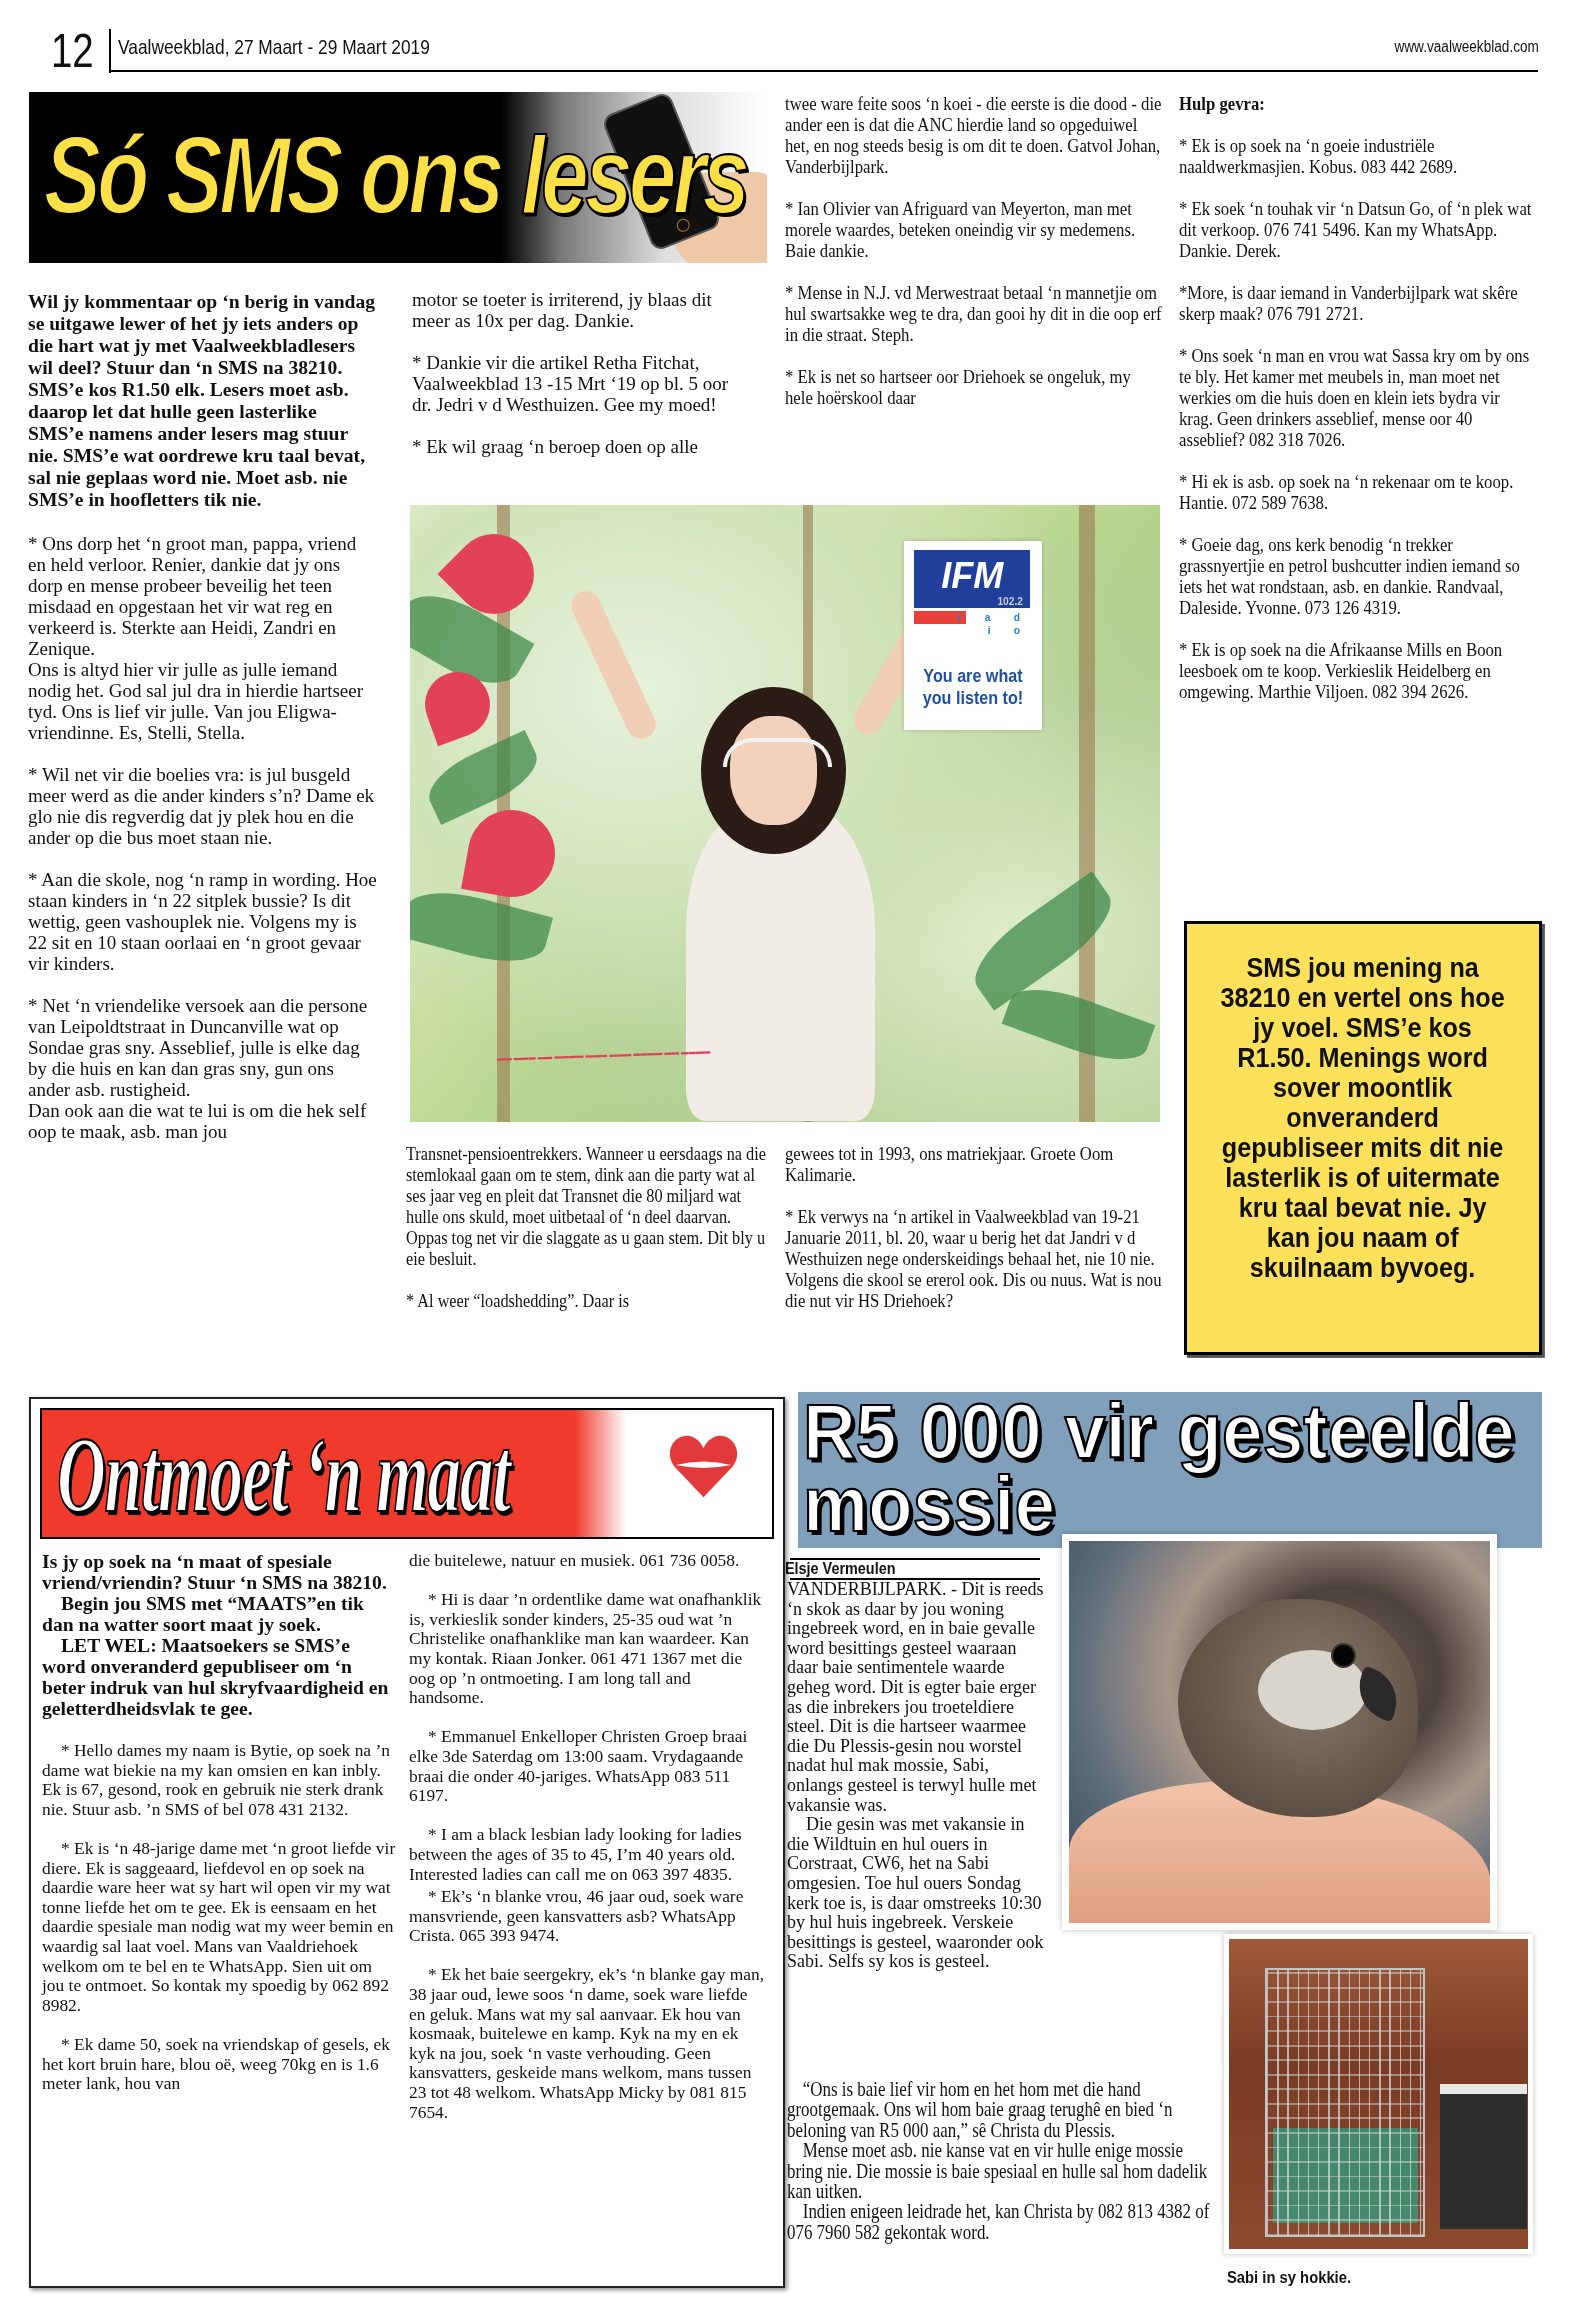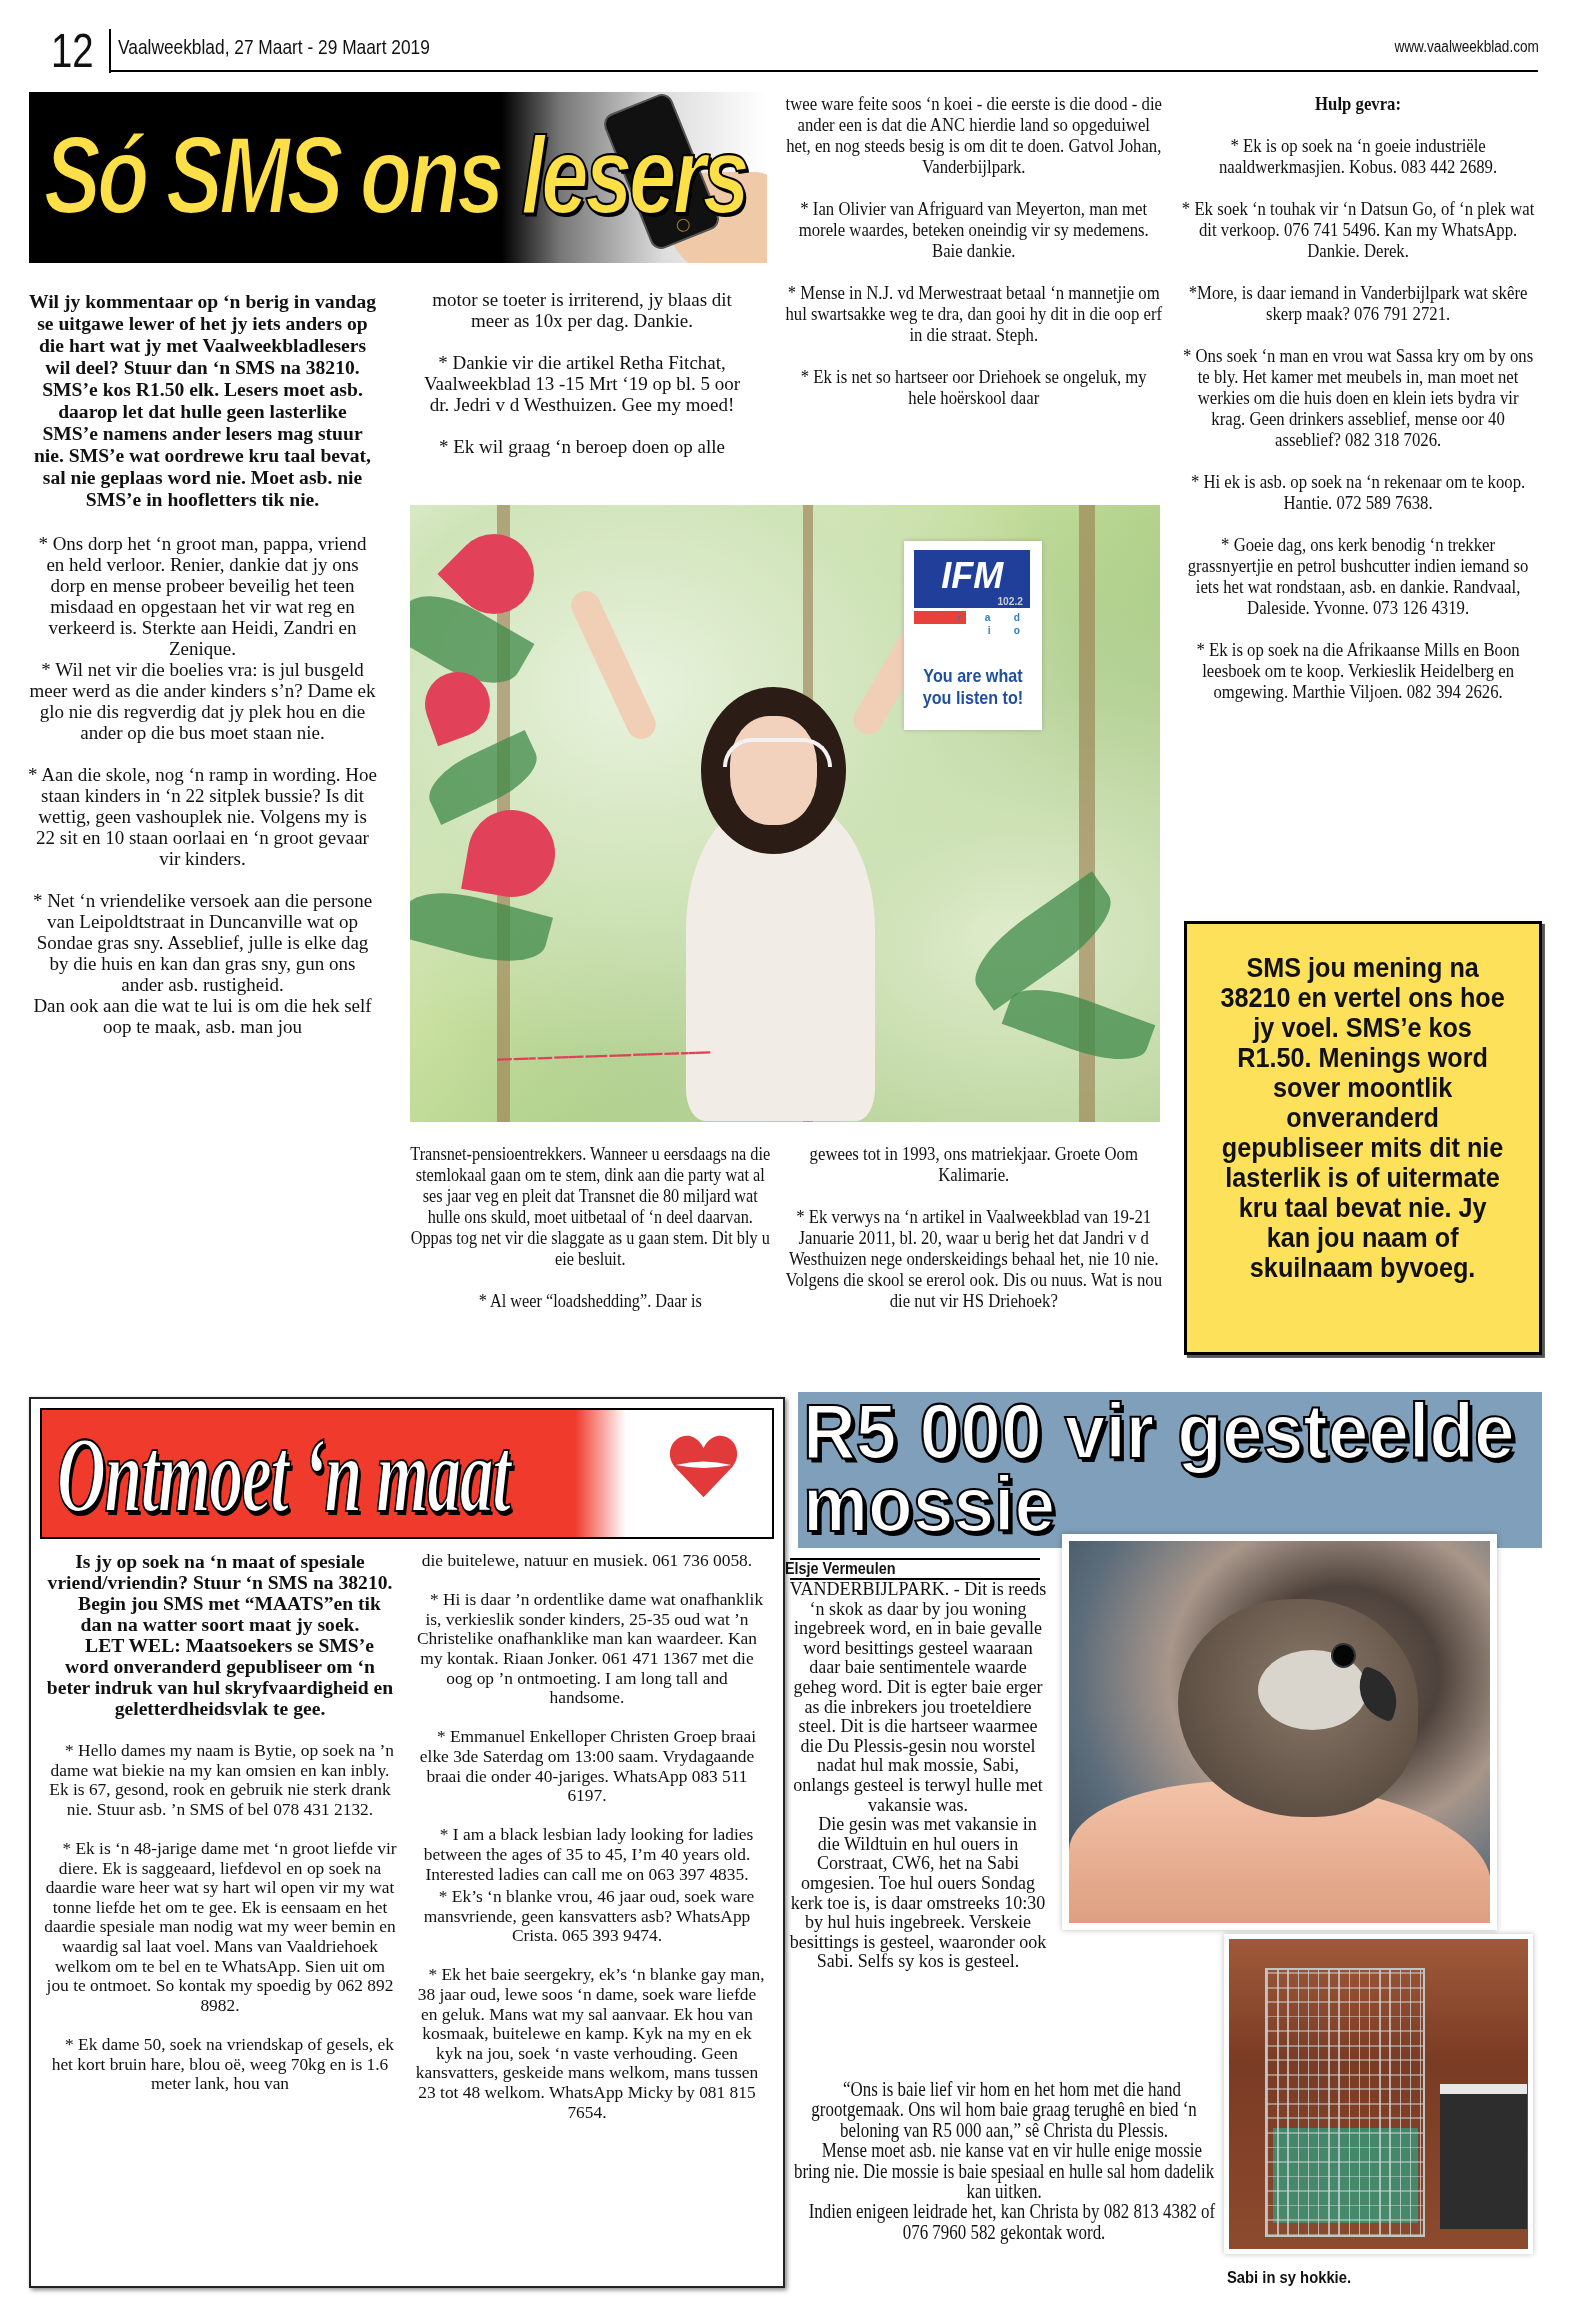--- a/index.html
+++ b/index.html
@@ -16,21 +16,21 @@
   .mast-url { right: 35px; top: 38px; font-family: "Liberation Sans", sans-serif; font-size: 16px; transform: scaleX(0.85); transform-origin: right top; white-space: nowrap; }
 
   
   .sms-banner { left: 29px; top: 92px; width: 738px; height: 171px; background: linear-gradient(90deg, #000 0%, #000 64%, #777 72%, #ddd 86%, #fff 100%); overflow: hidden; }
   .sms-banner-title { left: 14.5px; top: 29px; font-family: "Liberation Sans", sans-serif; font-weight: bold; font-style: italic; font-size: 109px; color: #fde047; letter-spacing: -4.4px; transform: scaleX(0.78); transform-origin: left top; white-space: nowrap; -webkit-text-stroke: 2.2px #000; text-shadow: 2.9px 2.9px 0 #000; line-height: 109px; }
   .phone { left: 596px; top: 7.3px; width: 73px; height: 145px; background: #111; border-radius: 11.6px; transform: rotate(-22deg); border: 2.2px solid #555; }
   .phone-btn { left: 28px; top: 122px; width: 13px; height: 13px; border-radius: 50%; border: 1.5px solid #a57c2b; }
   .hand { left: 640px; top: 80px; width: 109px; height: 102px; background: #f0c9a8; border-radius: 44px 22px 0 51px; }
 
   
-  .col { position: absolute; font-size: 19px; line-height: 21px; text-align: center; }
+  .col { position: absolute; font-size: 19px; line-height: 21px; text-align: left; }
   .col p { margin-bottom: 21px; }
   .col p.tight { margin-bottom: 0; }
   .bold { font-weight: bold; }
   .narrow { transform: scaleX(0.88); transform-origin: left top; }
 
   
   .ad-image { left: 410px; top: 505px; width: 750px; height: 617px; background:
       radial-gradient(ellipse at 30% 30%, #e8f2dd 0%, #cfe3b8 35%, transparent 60%),
       radial-gradient(ellipse at 80% 70%, #dfeccc 0%, #b8d39a 40%, transparent 70%),
       linear-gradient(135deg, #eef6e6 0%, #c8df9f 40%, #9ec77a 70%, #e7f2de 100%); overflow: hidden; }
@@ -90,20 +90,21 @@
   <div class="abs hand"></div>
   <div class="abs phone">
     <div class="abs phone-btn"></div>
   </div>
   <div class="abs sms-banner-title">Só SMS ons lesers</div>
 </div>
 
 <div class="col" style="left:28px; top:291px; width:349px;">
   <p class="bold" style="font-size:19.6px; line-height:22px; margin-bottom:22px;">Wil jy kommentaar op ‘n berig in vandag se uitgawe lewer of het jy iets anders op die hart wat jy met Vaalweekbladlesers wil deel? Stuur dan ‘n SMS na 38210. SMS’e kos R1.50 elk. Lesers moet asb. daarop let dat hulle geen lasterlike SMS’e namens ander lesers mag stuur nie. SMS’e wat oordrewe kru taal bevat, sal nie geplaas word nie. Moet asb. nie SMS’e in hoofletters tik nie.</p>
   <p class="tight">* Ons dorp het ‘n groot man, pappa, vriend en held verloor. Renier, dankie dat jy ons dorp en mense probeer beveilig het teen misdaad en opgestaan het vir wat reg en verkeerd is. Sterkte aan Heidi, Zandri en Zenique.</p>
+  <p>Ons is altyd hier vir julle as julle iemand nodig het. God sal jul dra in hierdie hartseer tyd. Ons is lief vir julle. Van jou Eligwa-vriendinne. Es, Stelli, Stella.</p>
   <p>* Wil net vir die boelies vra: is jul busgeld meer werd as die ander kinders s’n? Dame ek glo nie dis regverdig dat jy plek hou en die ander op die bus moet staan nie.</p>
   <p>* Aan die skole, nog ‘n ramp in wording. Hoe staan kinders in ‘n 22 sitplek bussie? Is dit wettig, geen vashouplek nie. Volgens my is 22 sit en 10 staan oorlaai en ‘n groot gevaar vir kinders.</p>
   <p class="tight">* Net ‘n vriendelike versoek aan die persone van Leipoldtstraat in Duncanville wat op Sondae gras sny. Asseblief, julle is elke dag by die huis en kan dan gras sny, gun ons ander asb. rustigheid.</p>
   <p>Dan ook aan die wat te lui is om die hek self oop te maak, asb. man jou</p>
 </div>
 
 <div class="col" style="left:412px; top:289px; width:340px;">
   <p>motor se toeter is irriterend, jy blaas dit meer as 10x per dag. Dankie.</p>
   <p>* Dankie vir die artikel Retha Fitchat, Vaalweekblad 13 -15 Mrt ‘19 op bl. 5 oor dr. Jedri v d Westhuizen. Gee my moed!</p>
   <p>* Ek wil graag ‘n beroep doen op alle</p>

